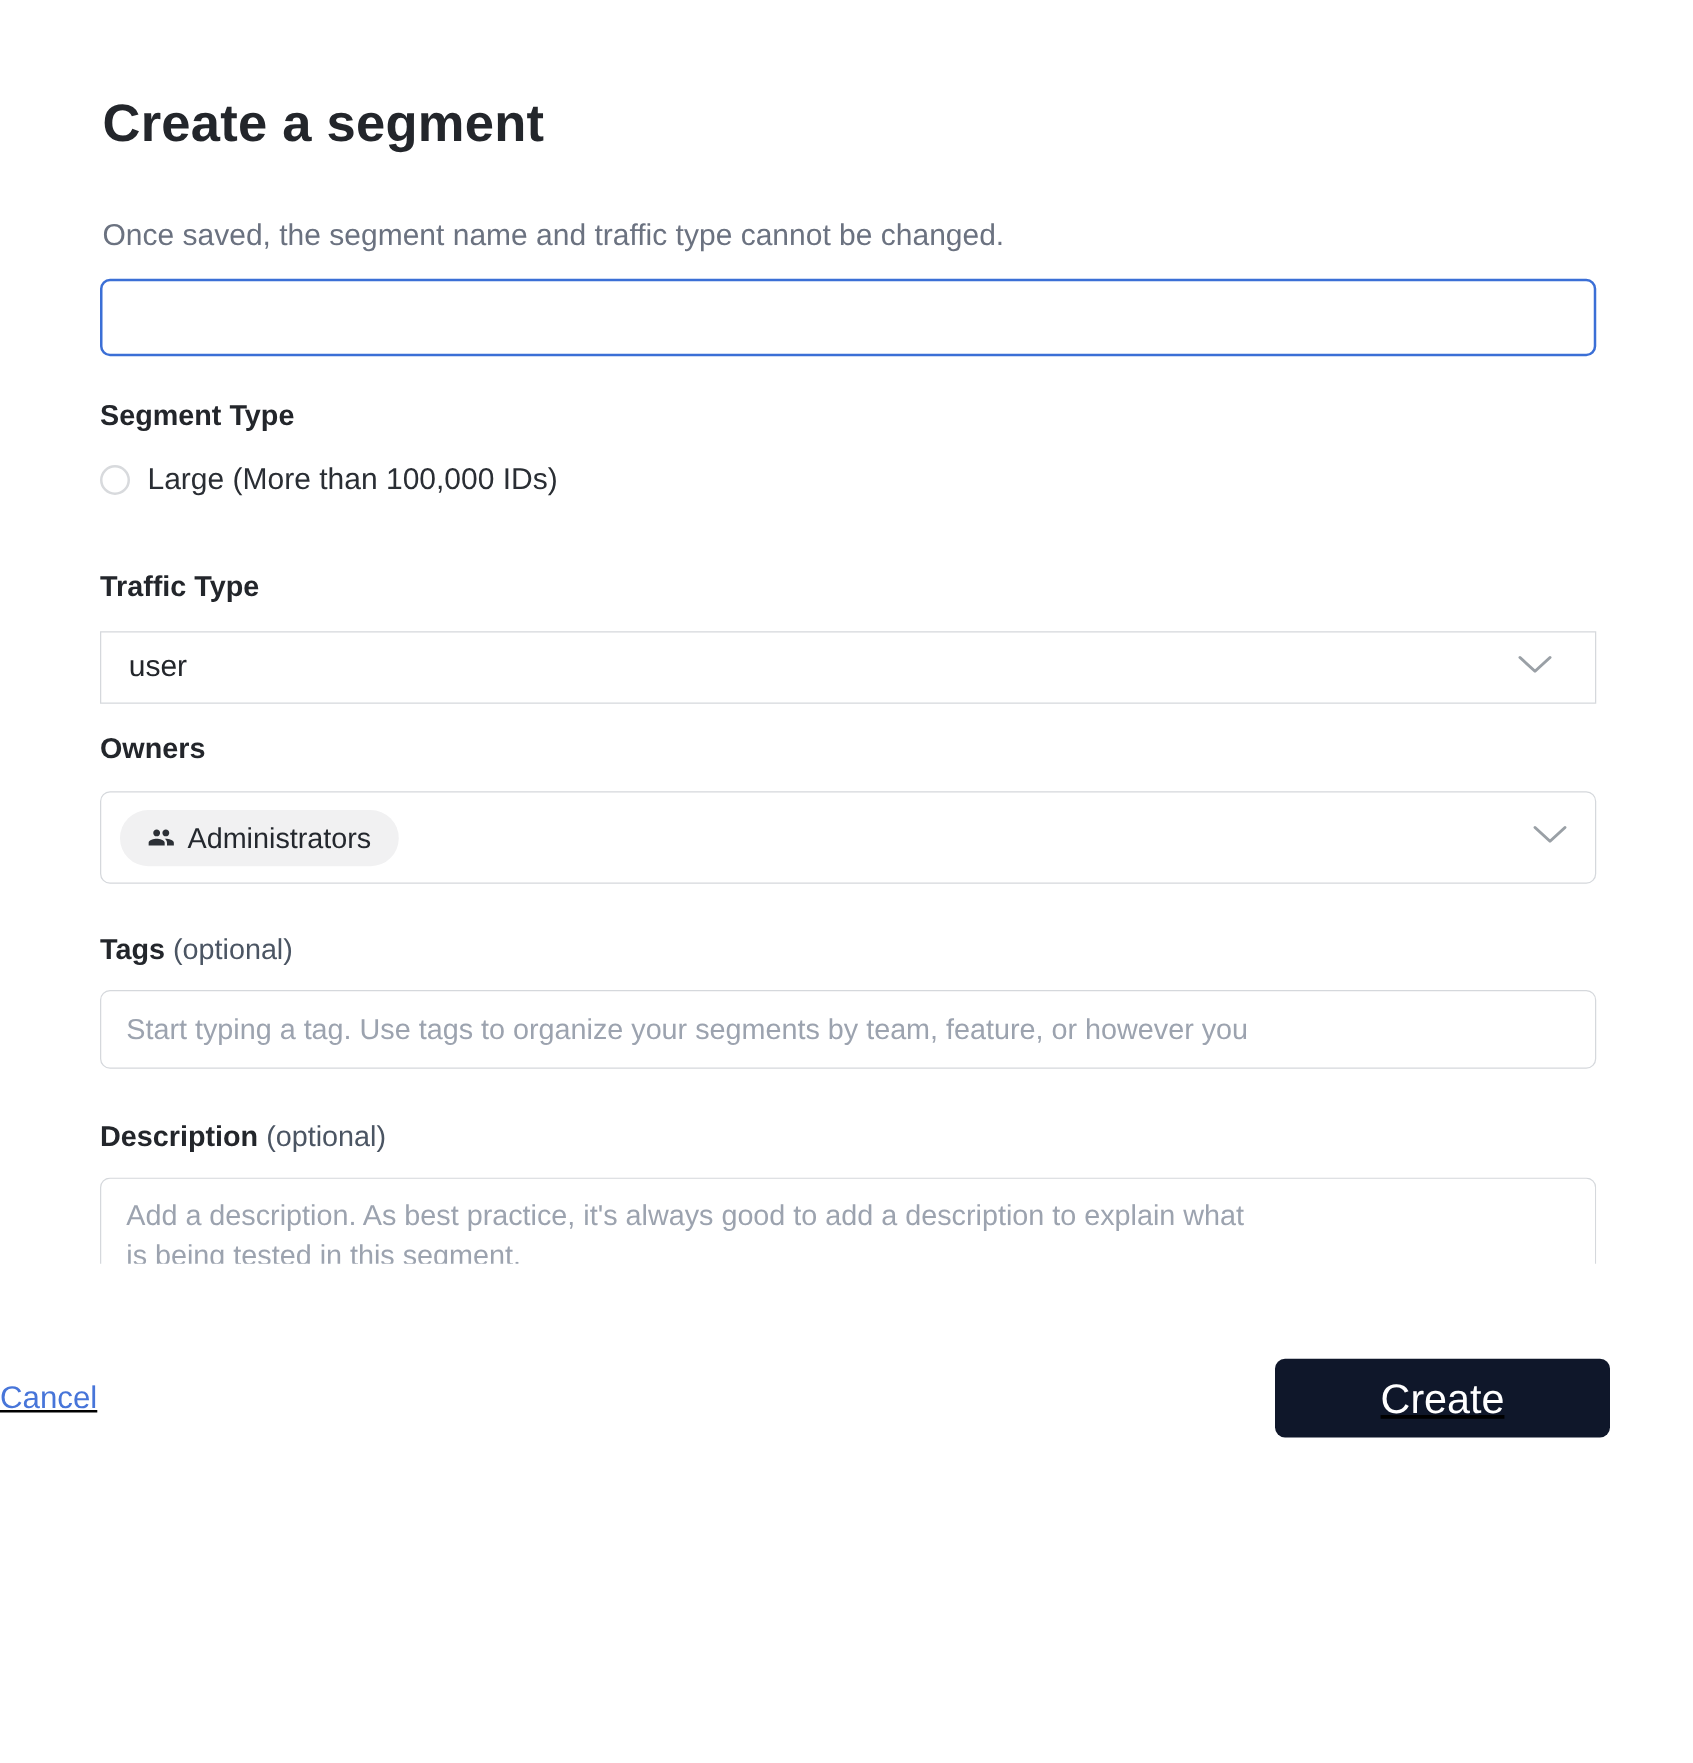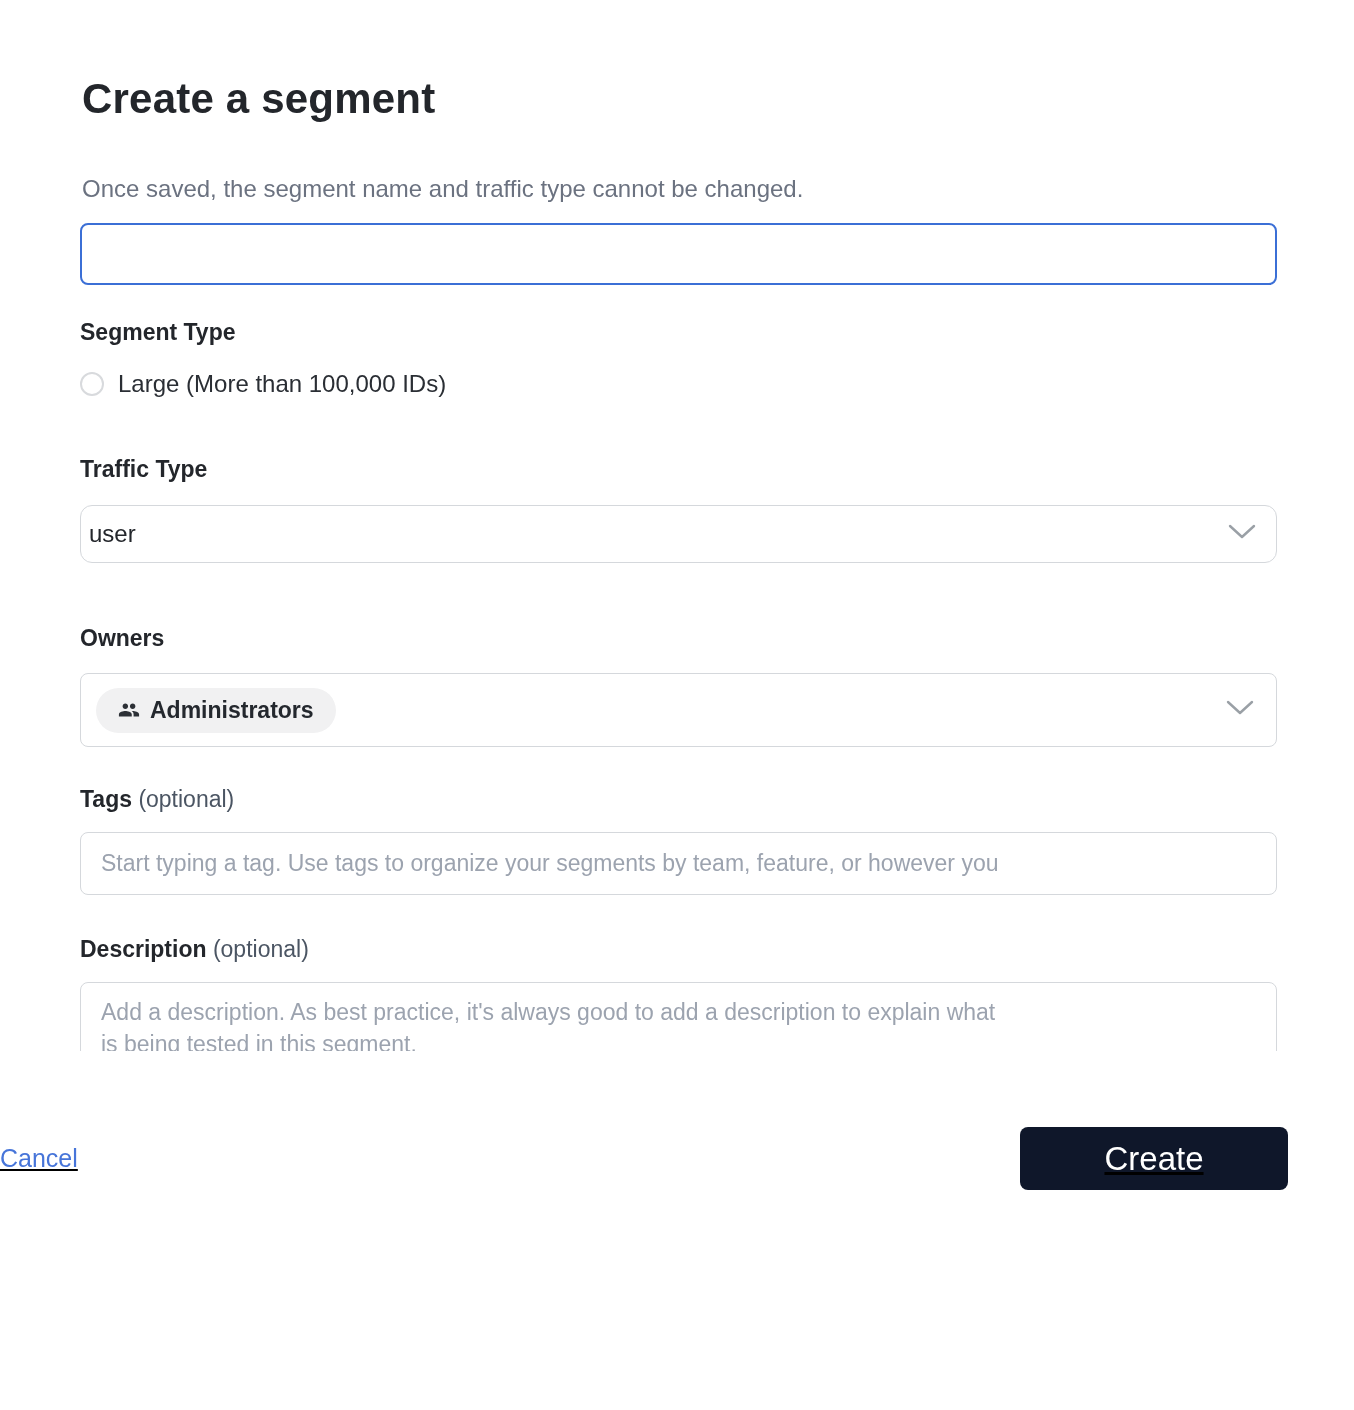--- a/index.html
+++ b/index.html
@@ -45,35 +45,35 @@
   .radio-outer.unchecked { background: #ffffff; border: 2px solid #d8dadd; }
   .radio-dot {
     width: 11px; height: 11px; border-radius: 50%;
     border: 3px solid #ffffff; background: transparent;
   }
   .radio-label { margin-left: 14px; font-size: 24px; color: #2a2e34; }
 
   .lbl-traffic-type { margin-top: 57px; }
   .select-box {
     margin-top: 22px; width: 1197px; height: 58px;
-    border: 1px solid #d5d8dc; border-radius: 12px; background: #fff;
-    display: flex; align-items: center; padding: 0 8px; cursor: pointer;
+    border: 1px solid #d5d8dc; border-radius: 0; background: #fff;
+    display: flex; align-items: center; padding: 0 22px; cursor: pointer;
   }
   .select-value { font-size: 24px; color: #23262b; flex: 1; }
   .chevron { flex: 0 0 auto; margin-right: 12px; }
 
-  .lbl-owners { margin-top: 61px; }
+  .lbl-owners { margin-top: 21px; }
   .owners-box {
     margin-top: 21px; width: 1197px; height: 74px;
     border: 1px solid #d5d8dc; border-radius: 8px; background: #fff;
     display: flex; align-items: center; padding: 0 22px 0 15px; cursor: pointer;
   }
   .chip {
     display: inline-flex; align-items: center; gap: 10px;
-    background: #f1f1f2; border-radius: 23px; height: 45px; padding: 0 22px; font-weight: bold;
+    background: #f1f1f2; border-radius: 23px; height: 45px; padding: 0 22px;
   }
   .chip-label { font-size: 23px; color: #24282e; }
   .owners-spacer { flex: 1; }
 
   .lbl-tags { margin-top: 38px; }
   .tags-input {
     display: block; margin-top: 19px; width: 1197px; height: 63px;
     border: 1px solid #d5d8dc; border-radius: 8px; outline: none;
     font-size: 23px; color: #23262b; padding: 0 20px;
     font-family: "Liberation Sans", "DejaVu Sans", sans-serif;

